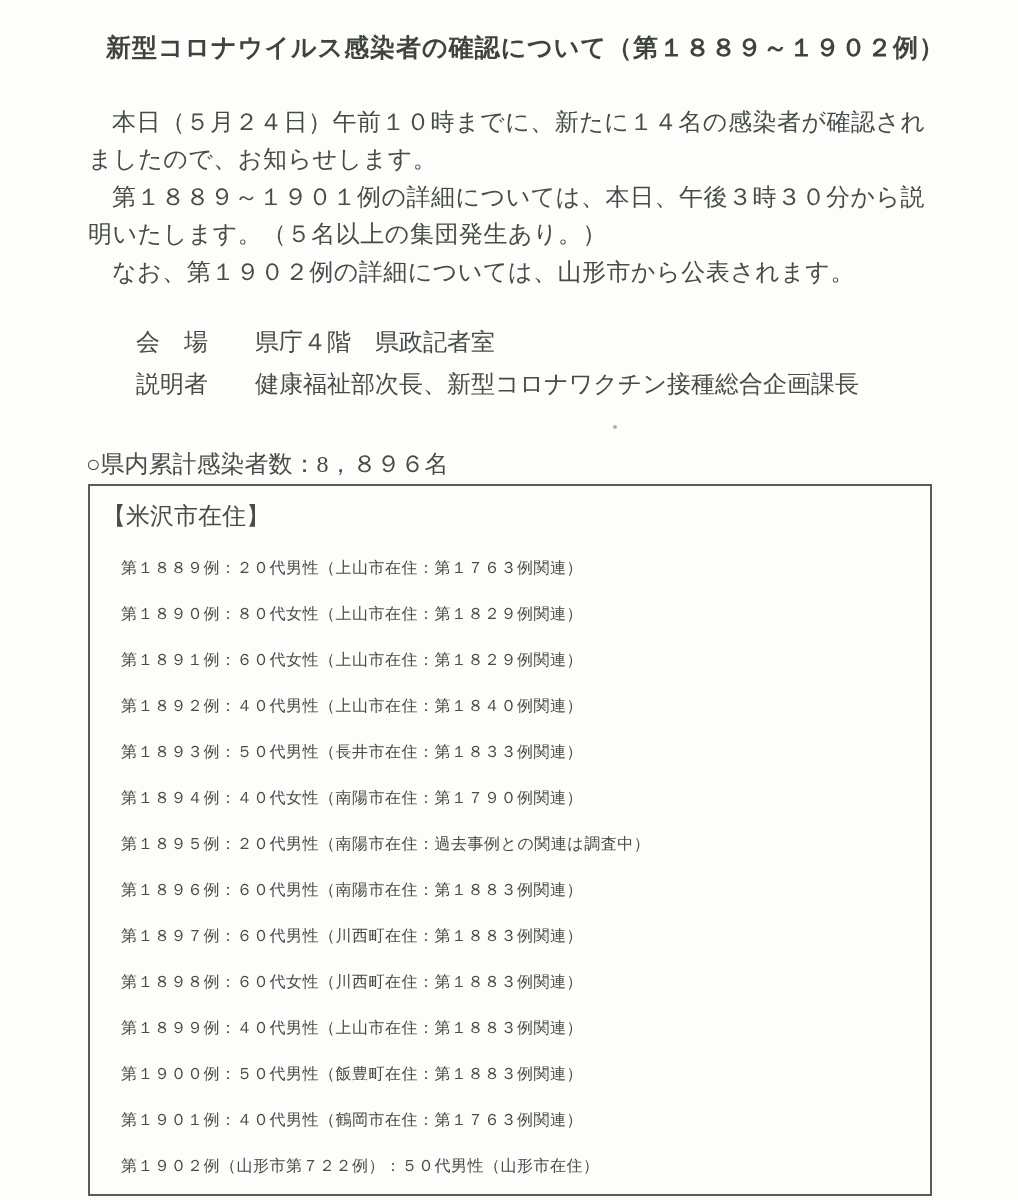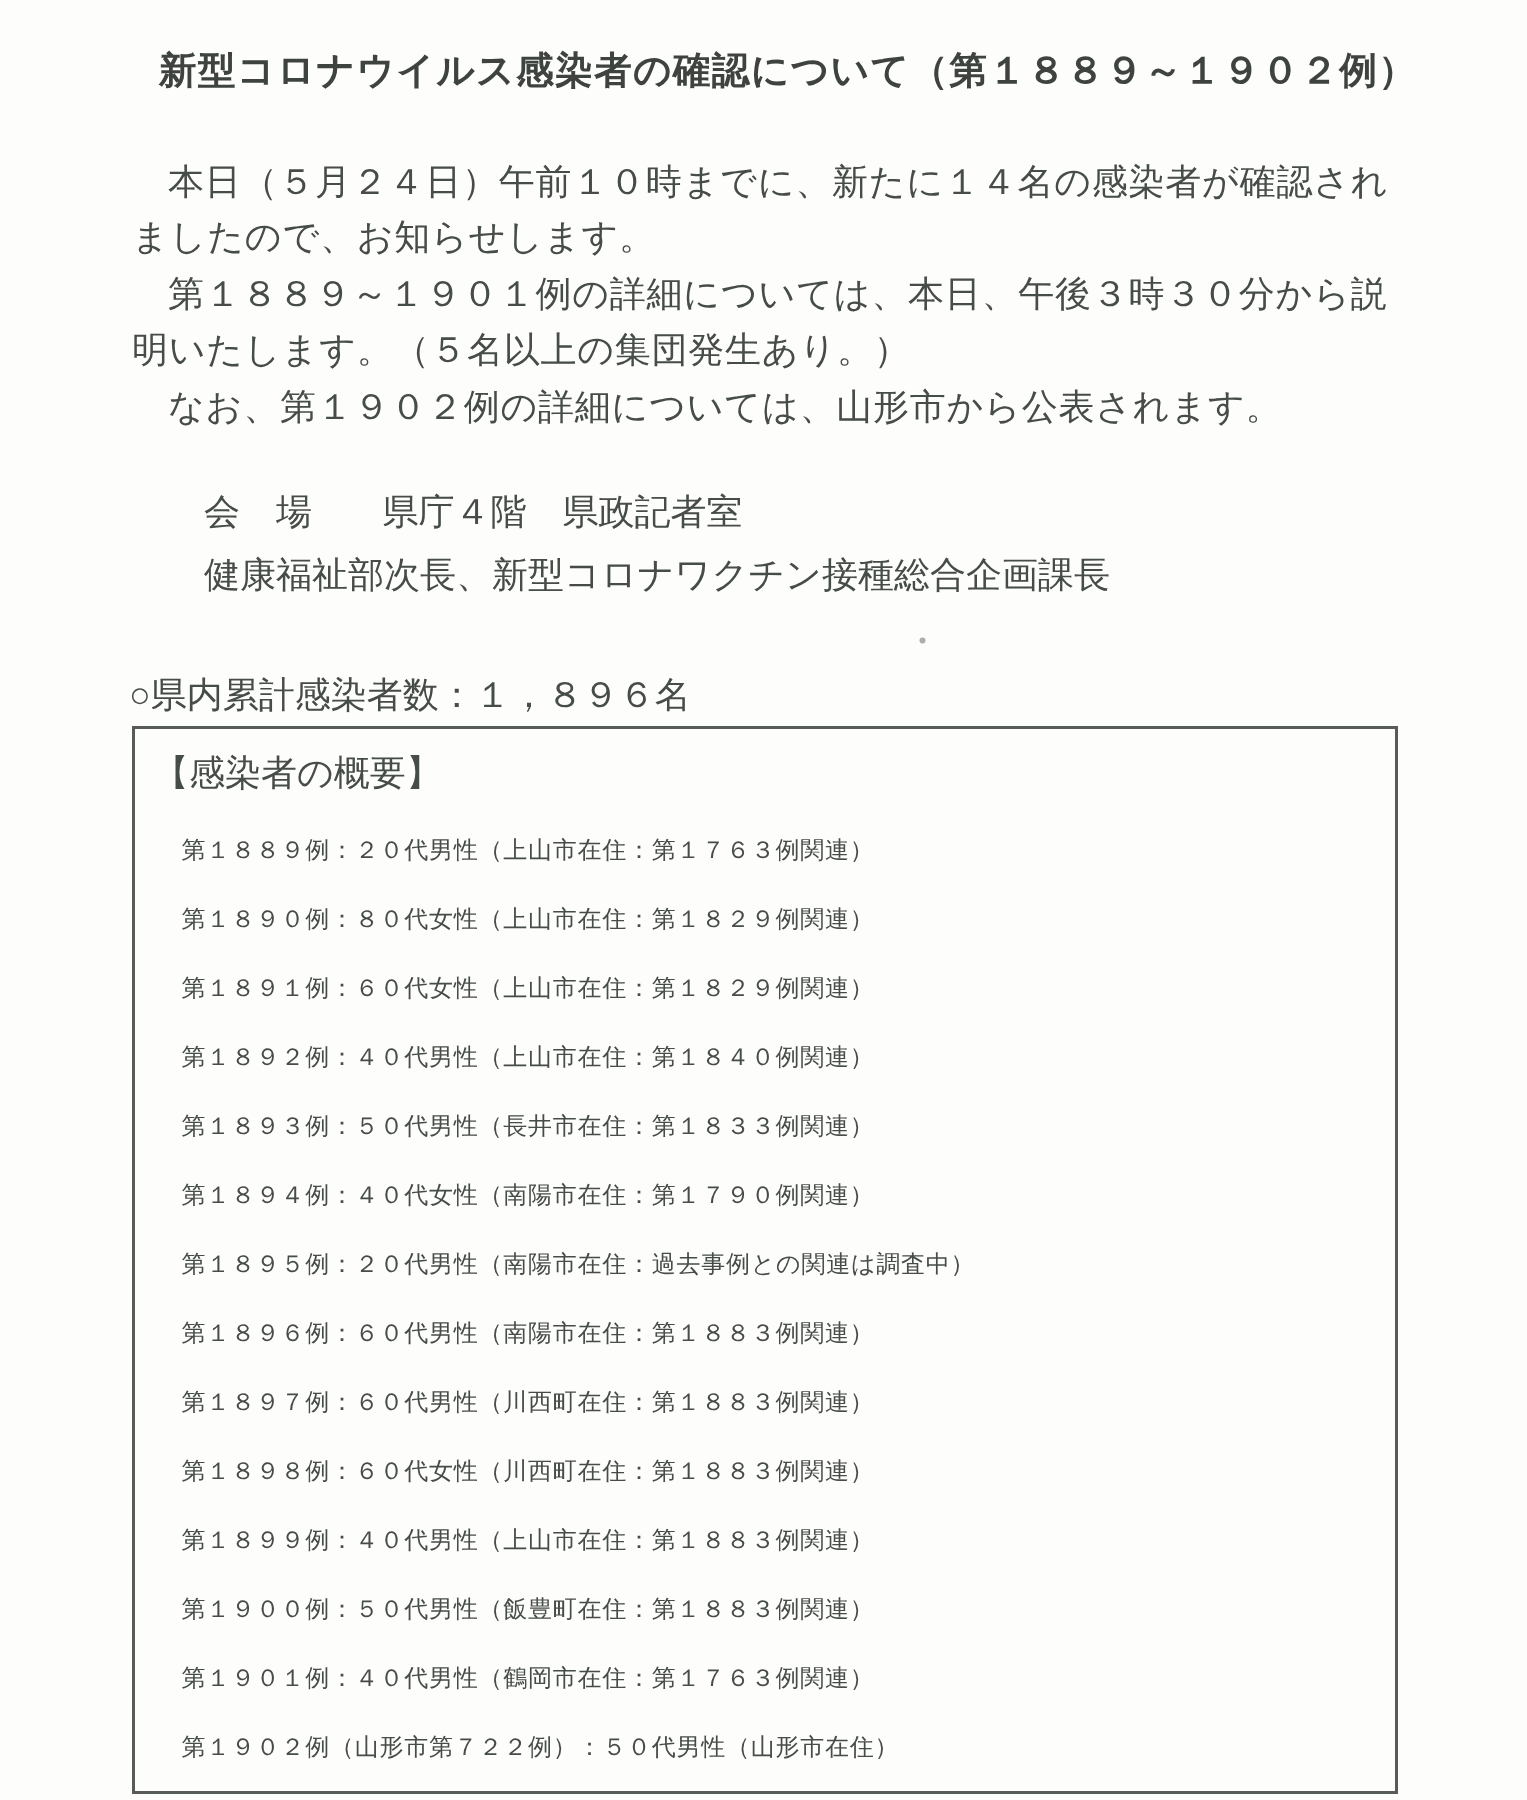--- a/index.html
+++ b/index.html
@@ -118,28 +118,29 @@
     <p>第１８８９～１９０１例の詳細については、本日、午後３時３０分から説明いたします。（５名以上の集団発生あり。）</p>
     <p>なお、第１９０２例の詳細については、山形市から公表されます。</p>
   </div>
 
   <div class="meta-block">
     <div class="meta-row">
       <span class="meta-label">会　場</span>
       <span class="meta-value">県庁４階　県政記者室</span>
     </div>
     <div class="meta-row">
+      <span class="meta-label">説明者</span>
       <span class="meta-value">健康福祉部次長、新型コロナワクチン接種総合企画課長</span>
     </div>
   </div>
 
-  <div class="cumulative-line">○県内累計感染者数：１，８９６名</div>
+  <div class="cumulative-line">○県内累計感染者数：8，８９６名</div>
 
   <div class="summary-box">
-    <div class="summary-heading">【感染者の概要】</div>
+    <div class="summary-heading">【米沢市在住】</div>
     <div class="case-list">
       <div class="case-line">第１８８９例：２０代男性（上山市在住：第１７６３例関連）</div>
       <div class="case-line">第１８９０例：８０代女性（上山市在住：第１８２９例関連）</div>
       <div class="case-line">第１８９１例：６０代女性（上山市在住：第１８２９例関連）</div>
       <div class="case-line">第１８９２例：４０代男性（上山市在住：第１８４０例関連）</div>
       <div class="case-line">第１８９３例：５０代男性（長井市在住：第１８３３例関連）</div>
       <div class="case-line">第１８９４例：４０代女性（南陽市在住：第１７９０例関連）</div>
       <div class="case-line">第１８９５例：２０代男性（南陽市在住：過去事例との関連は調査中）</div>
       <div class="case-line">第１８９６例：６０代男性（南陽市在住：第１８８３例関連）</div>
       <div class="case-line">第１８９７例：６０代男性（川西町在住：第１８８３例関連）</div>

